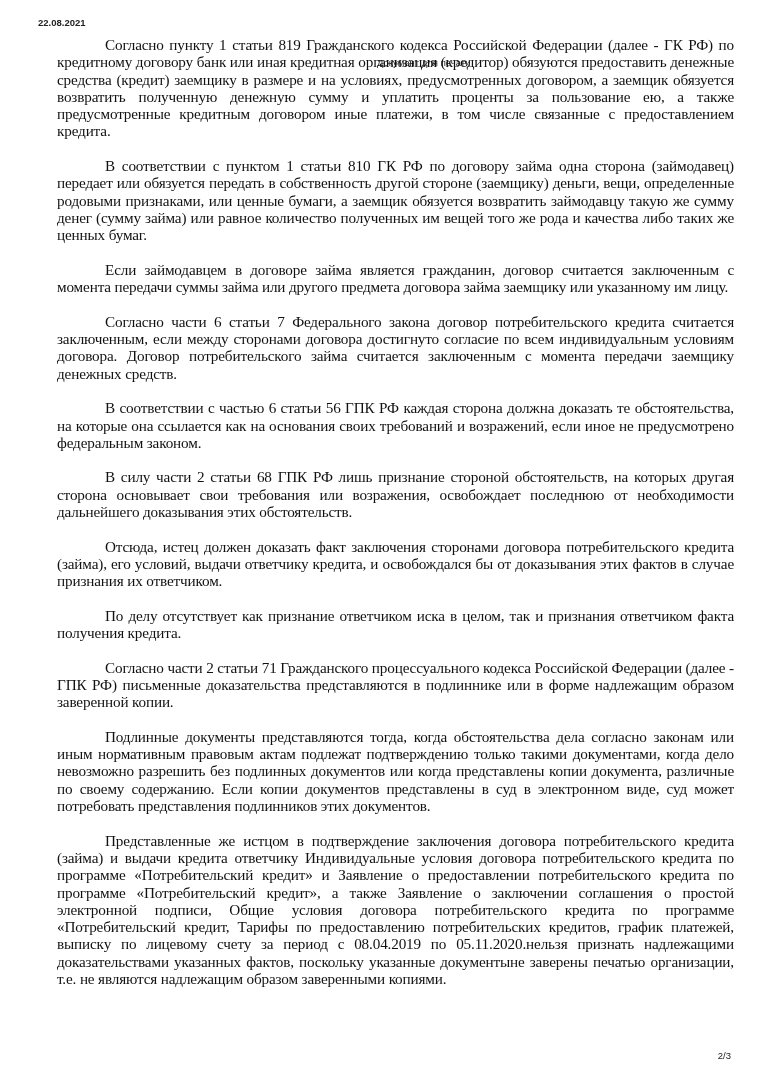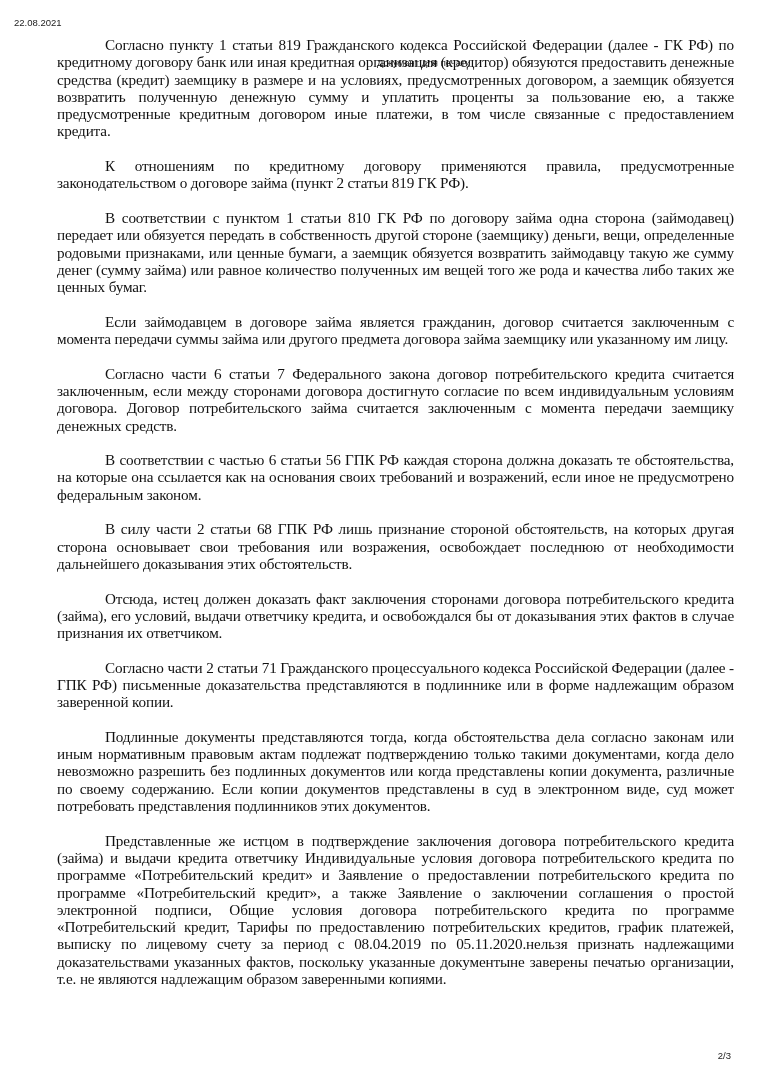--- a/index.html
+++ b/index.html
@@ -19,22 +19,23 @@
     top: 17px;
     left: 0;
     width: 764px;
     height: 14px;
     font-family: "Liberation Sans", sans-serif;
     font-size: 9.5px;
     color: #222;
   }
   .print-date {
     position: absolute;
-    left: 14px;
+    left: 38px;
     top: 0;
+    font-weight: bold;
   }
   .print-title {
     position: absolute;
     left: 377px;
     top: 0;
     margin-top: 40px;
   }
   .doc-body {
     position: absolute;
     top: 36px;
@@ -63,25 +64,25 @@
 </head>
 <body>
 
 <div class="print-header">
   <span class="print-date">22.08.2021</span>
   <span class="print-title">Документ для печати</span>
 </div>
 
 <div class="doc-body">
   <p>Согласно пункту 1 статьи 819 Гражданского кодекса Российской Федерации (далее - ГК РФ) по кредитному договору банк или иная кредитная организация (кредитор) обязуются предоставить денежные средства (кредит) заемщику в размере и на условиях, предусмотренных договором, а заемщик обязуется возвратить полученную денежную сумму и уплатить проценты за пользование ею, а также предусмотренные кредитным договором иные платежи, в том числе связанные с предоставлением кредита.</p>
-  <p>К отношениям по кредитному договору применяются правила, предусмотренные законодательством о договоре займа (пункт 2 статьи 819 ГК РФ).</p>
   <p>В соответствии с пунктом 1 статьи 810 ГК РФ по договору займа одна сторона (займодавец) передает или обязуется передать в собственность другой стороне (заемщику) деньги, вещи, определенные родовыми признаками, или ценные бумаги, а заемщик обязуется возвратить займодавцу такую же сумму денег (сумму займа) или равное количество полученных им вещей того же рода и качества либо таких же ценных бумаг.</p>
   <p>Если займодавцем в договоре займа является гражданин, договор считается заключенным с момента передачи суммы займа или другого предмета договора займа заемщику или указанному им лицу.</p>
   <p>Согласно части 6 статьи 7 Федерального закона договор потребительского кредита считается заключенным, если между сторонами договора достигнуто согласие по всем индивидуальным условиям договора. Договор потребительского займа считается заключенным с момента передачи заемщику денежных средств.</p>
   <p>В соответствии с частью 6 статьи 56 ГПК РФ каждая сторона должна доказать те обстоятельства, на которые она ссылается как на основания своих требований и возражений, если иное не предусмотрено федеральным законом.</p>
   <p>В силу части 2 статьи 68 ГПК РФ лишь признание стороной обстоятельств, на которых другая сторона основывает свои требования или возражения, освобождает последнюю от необходимости дальнейшего доказывания этих обстоятельств.</p>
   <p>Отсюда, истец должен доказать факт заключения сторонами договора потребительского кредита (займа), его условий, выдачи ответчику кредита, и освобождался бы от доказывания этих фактов в случае признания их ответчиком.</p>
+  <p>По делу отсутствует как признание ответчиком иска в целом, так и признания ответчиком факта получения кредита.</p>
   <p>Согласно части 2 статьи 71 Гражданского процессуального кодекса Российской Федерации (далее - ГПК РФ) письменные доказательства представляются в подлиннике или в форме надлежащим образом заверенной копии.</p>
   <p>Подлинные документы представляются тогда, когда обстоятельства дела согласно законам или иным нормативным правовым актам подлежат подтверждению только такими документами, когда дело невозможно разрешить без подлинных документов или когда представлены копии документа, различные по своему содержанию. Если копии документов представлены в суд в электронном виде, суд может потребовать представления подлинников этих документов.</p>
   <p>Представленные же истцом в подтверждение заключения договора потребительского кредита (займа) и выдачи кредита ответчику Индивидуальные условия договора потребительского кредита по программе «Потребительский кредит» и Заявление о предоставлении потребительского кредита по программе «Потребительский кредит», а также Заявление о заключении соглашения о простой электронной подписи, Общие условия договора потребительского кредита по программе «Потребительский кредит, Тарифы по предоставлению потребительских кредитов, график платежей, выписку по лицевому счету за период с 08.04.2019 по 05.11.2020.нельзя признать надлежащими доказательствами указанных фактов, поскольку указанные документыне заверены печатью организации, т.е. не являются надлежащим образом заверенными копиями.</p>
 </div>
 
 <div class="page-number">2/3</div>
 
 </body></html>

